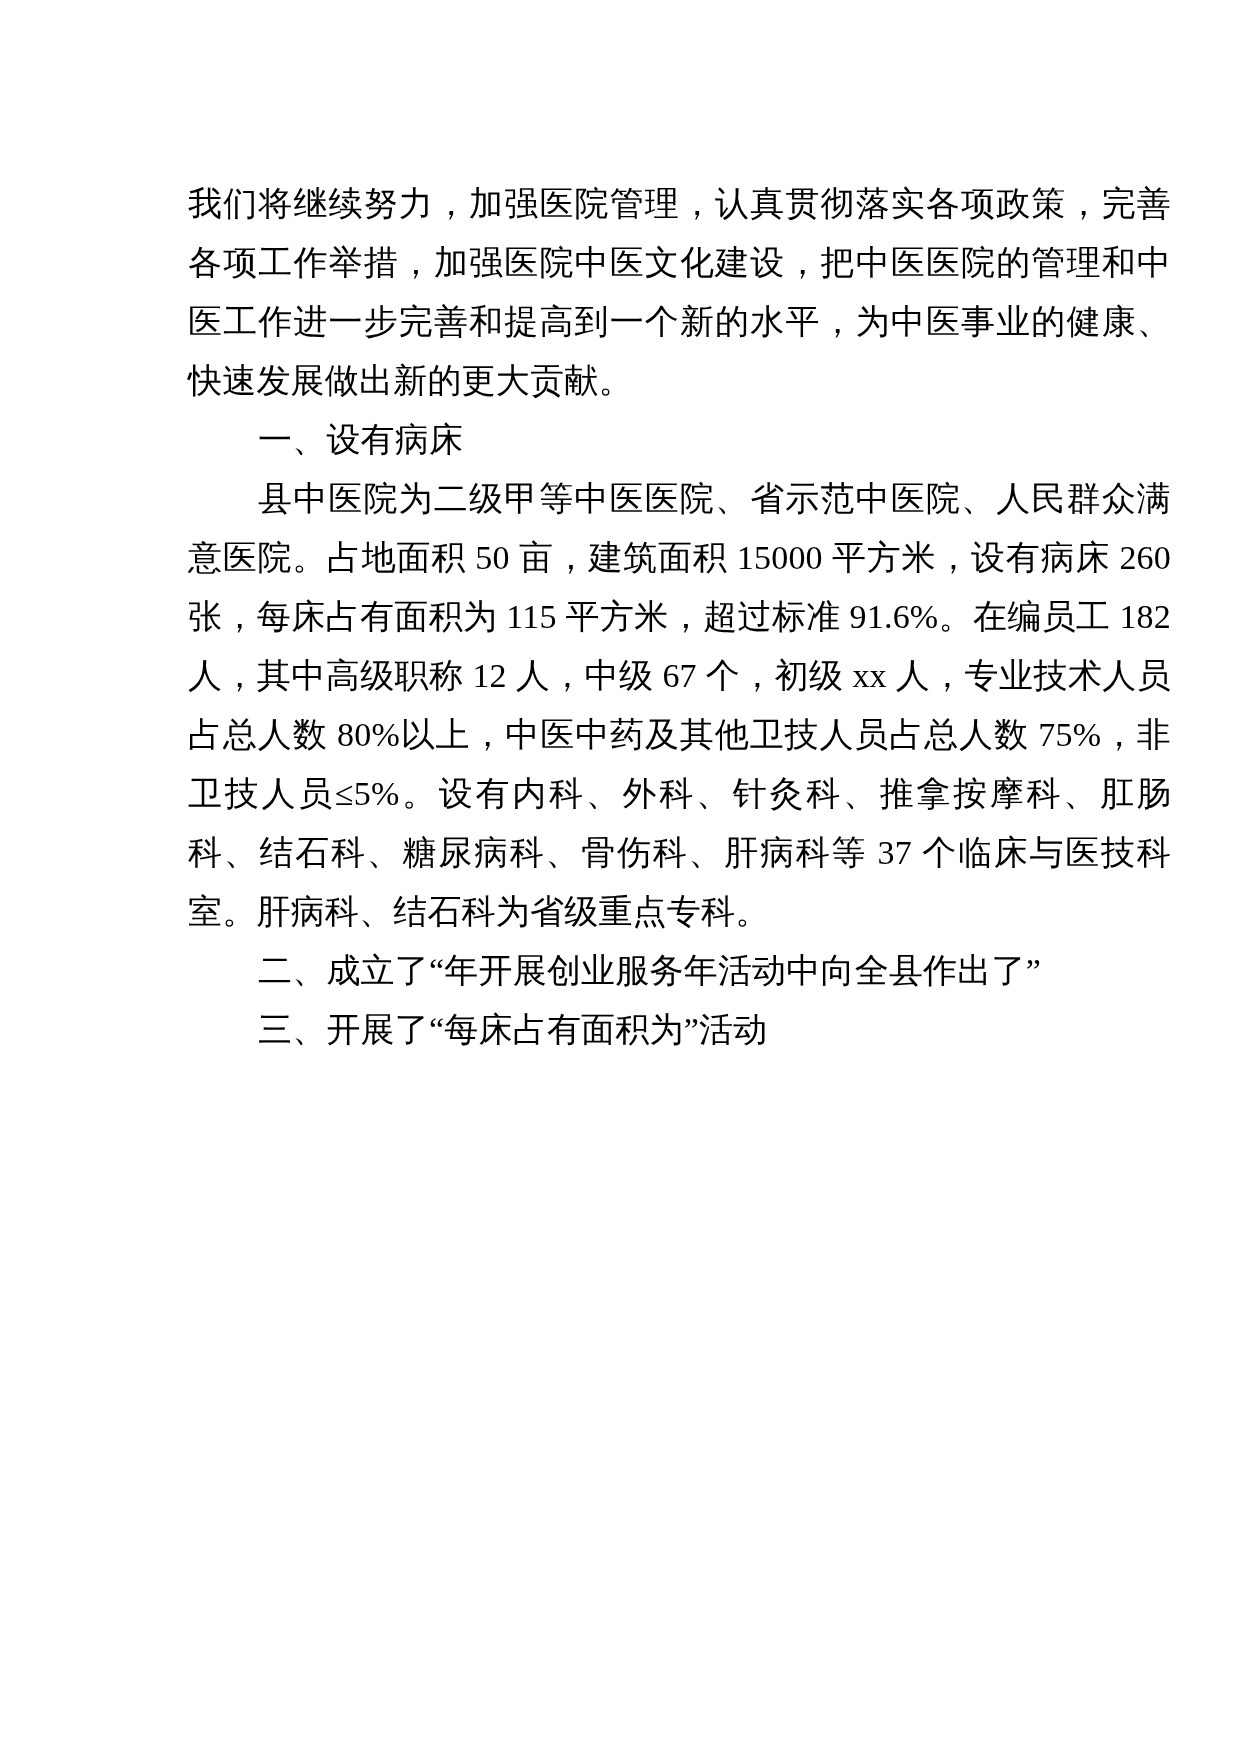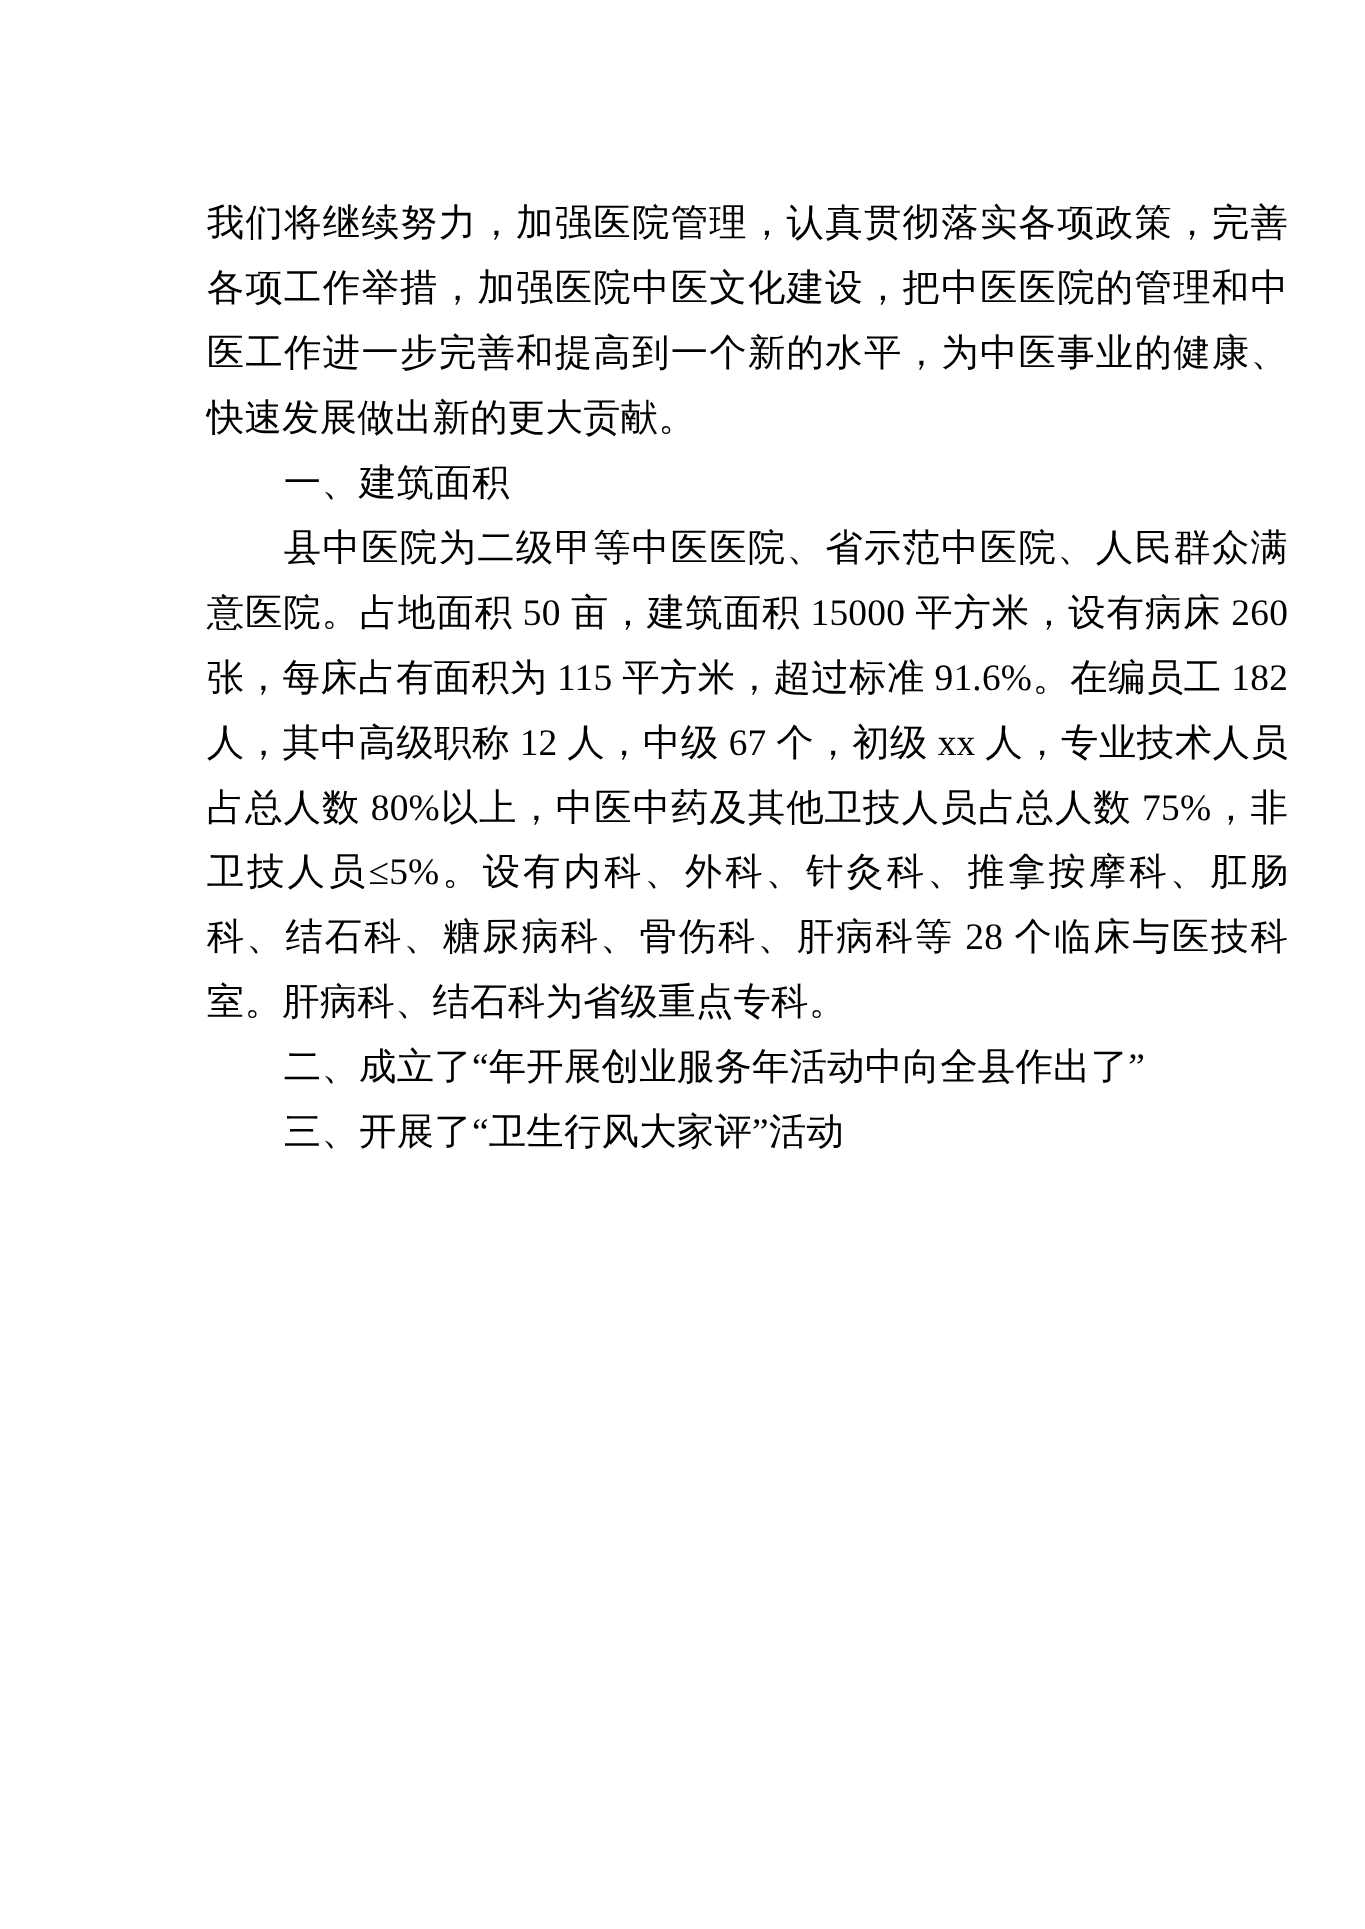--- a/index.html
+++ b/index.html
@@ -38,23 +38,23 @@
 </style>
 </head>
 <body>
 
 <div class="page">
   <div class="doc-body">
 
     <p class="no-indent">我们将继续努力，加强医院管理，认真贯彻落实各项政策，完善各项工作举措，加强医院中医文化建设，把中医医院的管理和中医工作进一步完善和提高到一个新的水平，为中医事业的健康、快速发展做出新的更大贡献。</p>
 
 
-    <p>一、建筑面积</p>
+    <p>一、设有病床</p>
 
-    <p>县中医院为二级甲等中医医院、省示范中医院、人民群众满意医院。占地面积 50 亩，建筑面积 15000 平方米，设有病床 260 张，每床占有面积为 115 平方米，超过标准 91.6%。在编员工 182 人，其中高级职称 12 人，中级 67 个，初级 xx 人，专业技术人员占总人数 80%以上，中医中药及其他卫技人员占总人数 75%，非卫技人员≤5%。设有内科、外科、针灸科、推拿按摩科、肛肠科、结石科、糖尿病科、骨伤科、肝病科等 28 个临床与医技科室。肝病科、结石科为省级重点专科。</p>
+    <p>县中医院为二级甲等中医医院、省示范中医院、人民群众满意医院。占地面积 50 亩，建筑面积 15000 平方米，设有病床 260 张，每床占有面积为 115 平方米，超过标准 91.6%。在编员工 182 人，其中高级职称 12 人，中级 67 个，初级 xx 人，专业技术人员占总人数 80%以上，中医中药及其他卫技人员占总人数 75%，非卫技人员≤5%。设有内科、外科、针灸科、推拿按摩科、肛肠科、结石科、糖尿病科、骨伤科、肝病科等 37 个临床与医技科室。肝病科、结石科为省级重点专科。</p>
 
     <p>二、成立了“年开展创业服务年活动中向全县作出了”</p>
 
 
-    <p>三、开展了“卫生行风大家评”活动</p>
+    <p>三、开展了“每床占有面积为”活动</p>
 
   </div>
 </div>
 
 </body></html>

